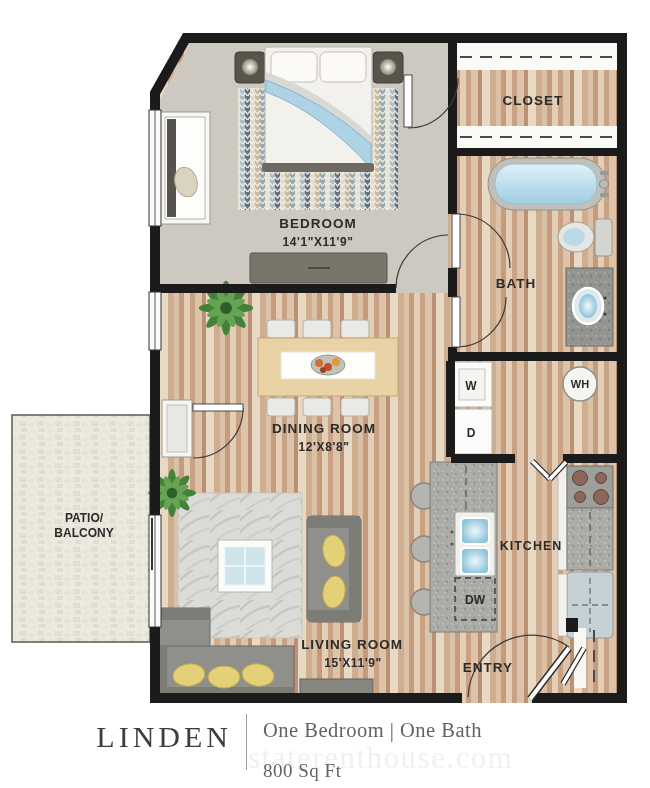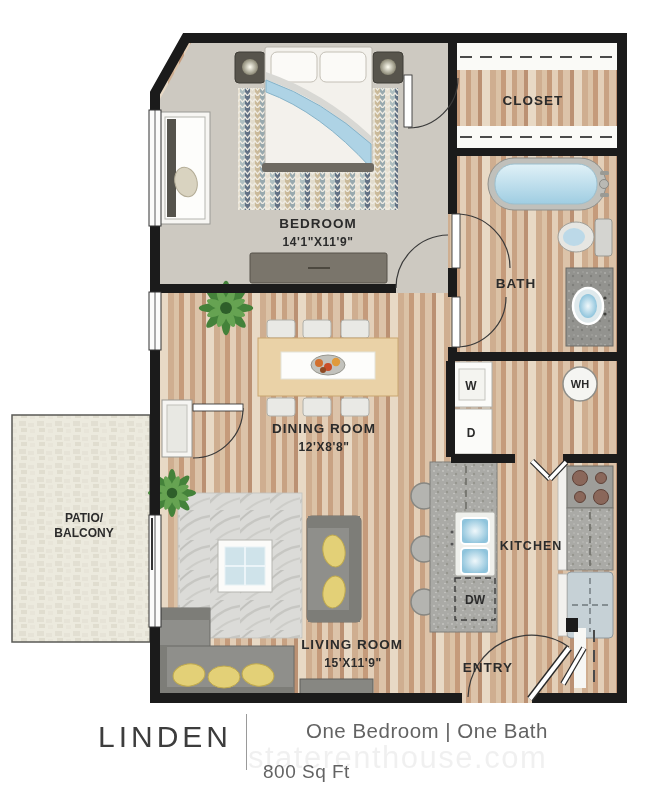--- a/index.html
+++ b/index.html
@@ -2,26 +2,26 @@
 <html><head>
 <meta charset="utf-8">
 <style>
   html,body{margin:0;padding:0;background:#ffffff;}
   .page{position:relative;width:650px;height:788px;background:#ffffff;overflow:hidden;
         font-family:"Liberation Sans",sans-serif;}
   svg text{font-family:"Liberation Sans",sans-serif;fill:#2b2b2b;}
   .room-label{font-size:13.5px;font-weight:600;letter-spacing:1px;}
   .room-dims{font-size:12px;font-weight:600;letter-spacing:0.6px;}
   .small-label{font-size:12px;font-weight:600;}
-  .footer{position:absolute;left:0;top:706px;width:650px;height:82px;display:flex;align-items:flex-start;}
+  .footer{position:absolute;left:0;top:706px;width:650px;height:82px;display:flex;align-items:flex-start;font-family:Liberation Serif, serif;}
   .footer-title{flex:0 0 232px;text-align:right;font-size:30px;letter-spacing:4px;color:#3d3d3d;
                 padding-top:14px;padding-right:14px;font-weight:400;}
   .footer-divider{width:1px;background:#9a9a9a;height:56px;margin-top:8px;}
   .footer-details{padding-left:16px;padding-top:13px;}
-  .footer-subtitle{font-size:20.5px;color:#636363;letter-spacing:0.5px;margin-left:43px;}
+  .footer-subtitle{font-size:20.5px;color:#636363;letter-spacing:0.5px;}
   .footer-area{font-size:19px;color:#636363;letter-spacing:0.5px;margin-top:18px;}
   .watermark{position:absolute;left:248px;top:34px;font-size:31px;letter-spacing:1.5px;
              color:#3d3d3d;opacity:0.07;white-space:nowrap;}
 </style>
 </head>
 <body>
 
 <div class="page">
 
 <svg width="650" height="710" viewBox="0 0 650 710">

